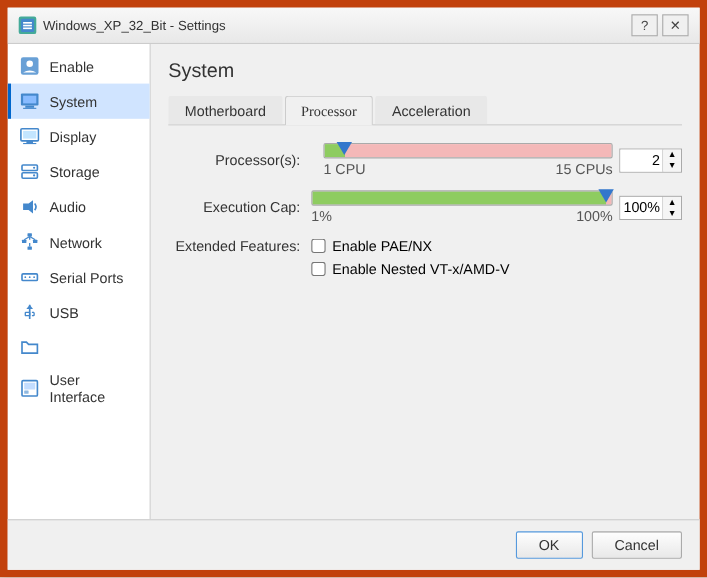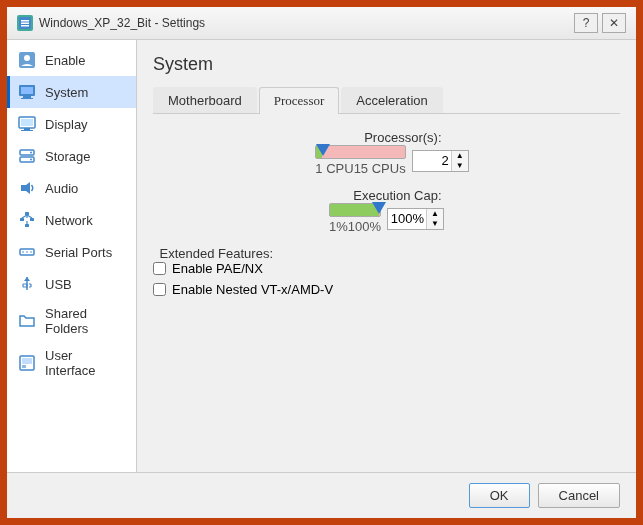--- a/index.html
+++ b/index.html
@@ -16,21 +16,21 @@
     .sidebar-item { display: flex; align-items: center; gap: 8px; padding: 6px 10px; cursor: pointer; color: #333; }
     .sidebar-item.active { background: #d0e4ff; border-left: 3px solid #0066cc; padding-left: 7px; }
     .sidebar-icon { width: 20px; height: 20px; display: flex; align-items: center; justify-content: center; flex-shrink: 0; }
     .sidebar-label { font-size: 13px; }
     .main-content { flex: 1; padding: 14px 16px; display: flex; flex-direction: column; }
     .page-title { font-size: 18px; font-weight: 300; color: #333; margin-bottom: 12px; }
     .tab-bar { display: flex; border-bottom: 1px solid #ccc; margin-bottom: 16px; }
     .tab { padding: 5px 14px; cursor: pointer; border: 1px solid transparent; border-bottom: none; font-size: 13px; color: #333; background: #e8e8e8; margin-right: 2px; border-radius: 3px 3px 0 0; }
     .tab.active { background: #f0f0f0; border-color: #ccc; border-bottom-color: #f0f0f0; margin-bottom: -1px; font-family: Liberation Serif, serif; }
     .content-area { flex: 1; }
-    .form-row { display: flex; align-items: center; margin-bottom: 12px; flex-direction: column; }
+    .form-row { display: flex; align-items: center; margin-bottom: 12px; }
     .form-label { width: 130px; text-align: right; padding-right: 10px; font-size: 13px; color: #333; flex-shrink: 0; }
     .form-control { flex: 1; display: flex; align-items: center; gap: 6px; }
     .slider-container { flex: 1; position: relative; }
     .slider-track { width: 100%; height: 14px; border: 1px solid #aaa; border-radius: 2px; background: linear-gradient(to right, #a8d878 0%, #a8d878 12%, #f5c0c0 12%, #f5c0c0 100%); position: relative; overflow: visible; }
     .slider-labels { display: flex; justify-content: space-between; font-size: 11px; color: #555; margin-top: 2px; }
     .spinner-box { display: flex; border: 1px solid #aaa; height: 22px; background: #fff; }
     .spinner-box input { width: 42px; border: none; outline: none; font-size: 13px; text-align: right; padding: 0 4px; }
     .spinner-btns { display: flex; flex-direction: column; border-left: 1px solid #ccc; }
     .spinner-btn { width: 16px; flex: 1; background: #f5f5f5; border: none; cursor: pointer; font-size: 8px; display: flex; align-items: center; justify-content: center; }
     .checkbox-items { display: flex; flex-direction: column; gap: 6px; }
@@ -168,21 +168,20 @@
         </div>
         <span class="sidebar-label">USB</span>
       </div>
 
       <div class="sidebar-item">
         <div class="sidebar-icon">
           <svg width="18" height="18" viewBox="0 0 18 18">
               <path d="M2 6 L2 14 L16 14 L16 6 L8 6 L6 4 L2 4 Z" fill="none" stroke="#4488cc" stroke-width="1.5"></path>
             </svg>
         </div>
-        <span class="sidebar-label">Shared Folders</span>
       </div>
 
       <div class="sidebar-item">
         <div class="sidebar-icon">
           <svg width="18" height="18" viewBox="0 0 18 18">
               <rect x="2" y="2" width="14" height="14" rx="1" fill="none" stroke="#4488cc" stroke-width="1.5"></rect>
               <rect x="4" y="4" width="10" height="6" rx="0.5" fill="#88bbff" opacity="0.5"></rect>
               <rect x="4" y="11" width="4" height="3" rx="0.5" fill="#4488cc" opacity="0.6"></rect>
             </svg>
         </div>

